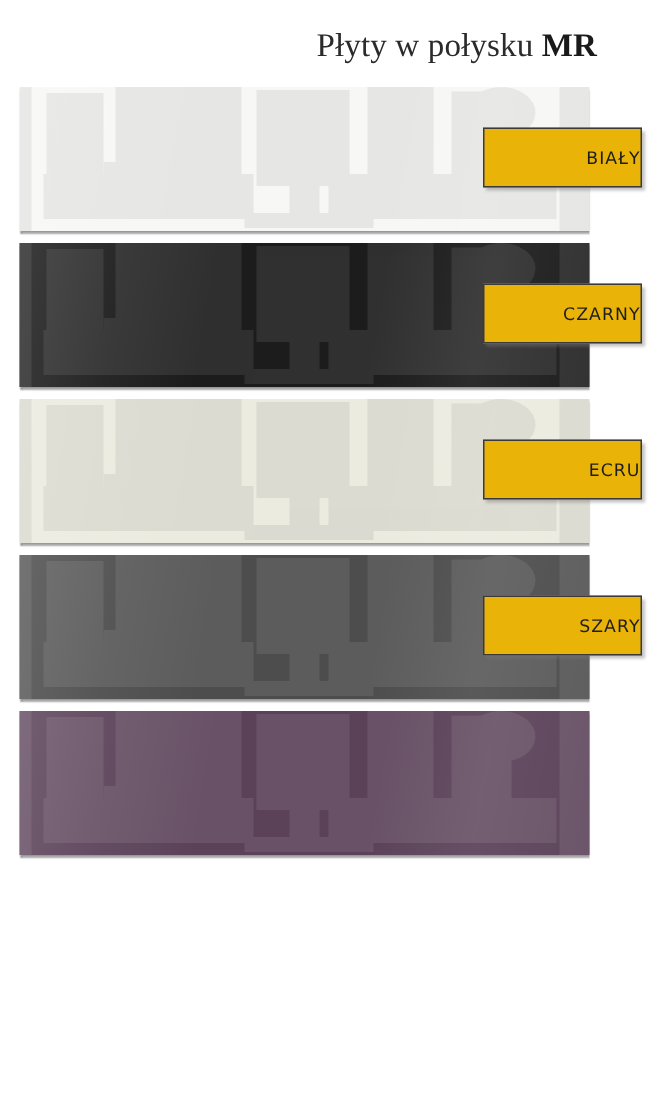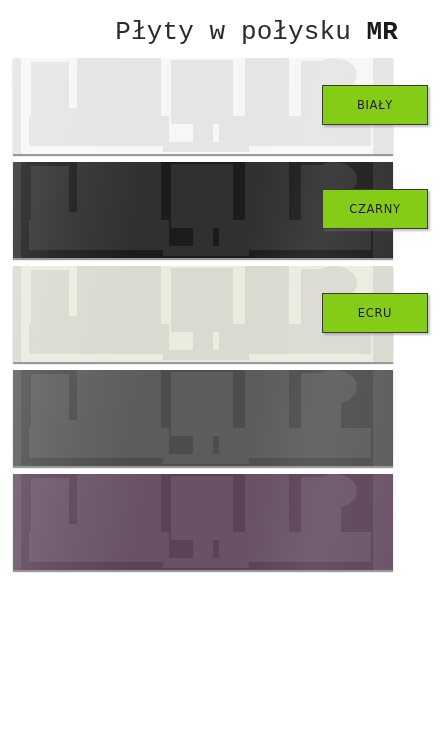--- a/index.html
+++ b/index.html
@@ -17,26 +17,26 @@
 
   
   .header {
     height: 56px;
     position: relative;
   }
   .page-title {
     position: absolute;
     right: 42px;
     top: 17px;
-    font-size: 26px;
+    font-size: 22px;
     font-weight: 300;
     color: #2b2b2b;
     letter-spacing: 0.1px;
     white-space: nowrap;
-    font-family: Liberation Mono, monospace;
+    font-family: Liberation Serif, serif;
   }
   .page-title .title-strong {
     font-weight: 700;
     color: #1a1a1a;
   }
 
   
   .swatch-list {
     position: absolute;
     left: 0;
@@ -115,26 +115,26 @@
   .r-stripe-a { left: 0px;   top: 0px;  width: 8px;  height: 96px; }
   .r-stripe-b { left: 360px; top: 0px;  width: 20px; height: 96px; }
 
   
   .swatch-label {
     position: absolute;
     right: 12px;
     top: 27px;
     width: 104px;
     height: 38px;
-    background: #84cc16;
+    background: #eab308;
     border: 1px solid #3a3a3a;
     box-shadow: 2px 2px 2px rgba(120,120,120,0.45);
     display: flex;
     align-items: center;
-    justify-content: center;
+    justify-content: flex-end;
   }
   .swatch-label span {
     font-size: 11.5px;
     letter-spacing: 0.7px;
     color: #1e1e1e;
     font-family: "DejaVu Sans", sans-serif;
     white-space: nowrap;
   }
 </style>
 </head>
@@ -252,20 +252,23 @@
           <i class="r-sofa-right"></i>
           <i class="r-cushion-a"></i>
           <i class="r-cushion-b"></i>
           <i class="r-cushion-c"></i>
           <i class="r-vase"></i>
           <i class="r-plant"></i>
           <i class="r-table"></i>
           <i class="r-orb"></i>
         </div>
       </div>
+      <div class="swatch-label">
+        <span>SZARY</span>
+      </div>
     </div>
     <div class="swatch-row">
       <div class="swatch-panel" style="background: rgb(91, 66, 89);">
         <div class="reflection dark">
           <i class="r-stripe-a"></i>
           <i class="r-stripe-b"></i>
           <i class="r-wall-a"></i>
           <i class="r-wall-b"></i>
           <i class="r-wall-c"></i>
           <i class="r-wall-d"></i>

